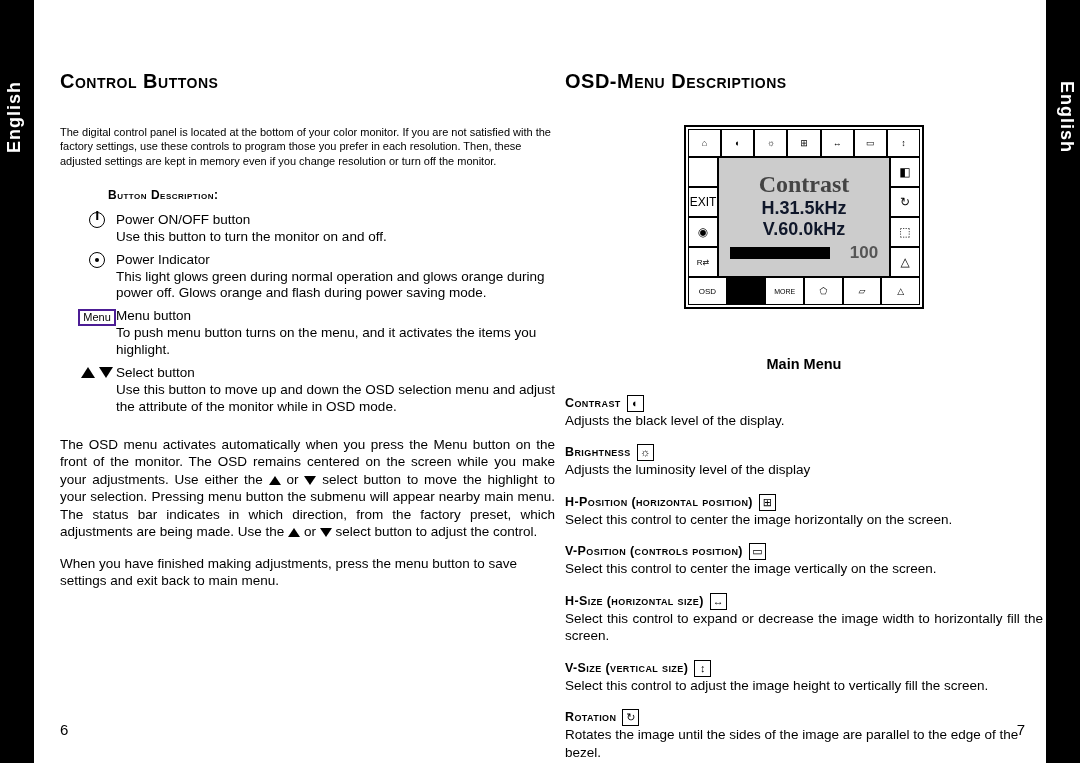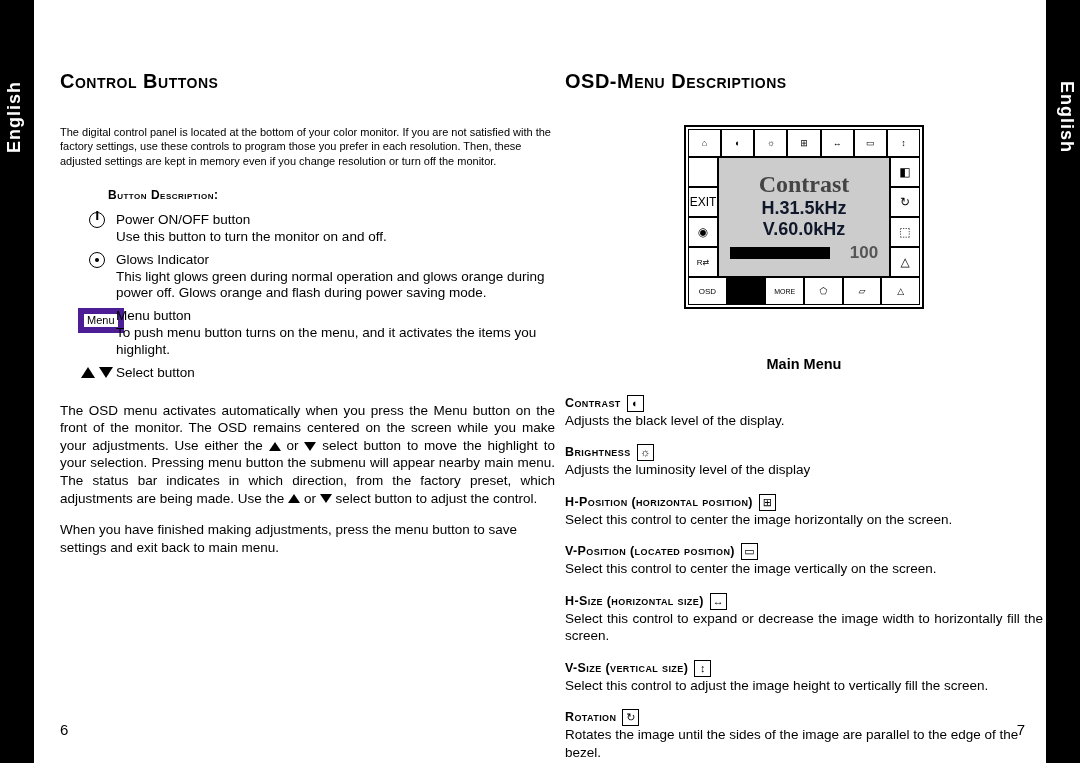--- a/index.html
+++ b/index.html
@@ -79,21 +79,21 @@
     margin-bottom: 6px;
   }
   .bicon {
     width: 38px;
     flex-shrink: 0;
     font-size: 14px;
     text-align: center;
   }
   .bicon .menu-box {
     display: inline-block;
-    border: 6px solid #4c1d95;
+    border: 2px solid #4c1d95;
     font-size: 11px;
     padding: 1px 3px;
     line-height: 1;
   }
   .bicon .circ {
     display: inline-block;
     width: 16px; height: 16px;
     border: 1.2px solid #000;
     border-radius: 50%;
     position: relative;
@@ -269,35 +269,36 @@
       <div class="button-row">
         <div class="bicon"><span class="circ power"></span></div>
         <div class="bdesc">
           <span class="label">Power ON/OFF button</span>
           <span>Use this button to turn the monitor on and off.</span>
         </div>
       </div>
       <div class="button-row">
         <div class="bicon"><span class="circ dot"></span></div>
         <div class="bdesc">
-          <span class="label">Glows Indicator</span>
+          <span class="label">Power Indicator</span>
           <span>This light glows green during normal operation and glows orange during power off. Glows orange and flash during power saving mode.</span>
         </div>
       </div>
       <div class="button-row">
         <div class="bicon"><span class="menu-box">Menu</span></div>
         <div class="bdesc">
           <span class="label">Menu button</span>
           <span>To push menu button turns on the menu, and it activates the items you highlight.</span>
         </div>
       </div>
       <div class="button-row">
         <div class="bicon"><span class="tri-up"></span> <span class="tri-down"></span></div>
         <div class="bdesc">
           <span class="label">Select button</span>
+          <span>Use this button to move up and down the OSD selection menu and adjust the attribute of the monitor while in OSD mode.</span>
         </div>
       </div>
     </div>
     <p class="para">
       <span>The OSD menu activates automatically when you press the Menu button on the front of the monitor. The OSD remains centered on the screen while you make your adjustments. Use either the </span><span class="inline-tri-up"></span><span> or </span><span class="inline-tri-down"></span><span> select button to move the highlight to your selection. Pressing menu button the submenu will appear nearby main menu. The status bar indicates in which direction, from the factory preset, which adjustments are being made. Use the </span><span class="inline-tri-up"></span><span> or </span><span class="inline-tri-down"></span><span> select button to adjust the control.</span>
     </p>
     <p class="para" style="text-align:left">When you have finished making adjustments, press the menu button to save settings and exit back to main menu.</p>
   </div>
 
   <div class="col right-col">
@@ -355,21 +356,21 @@
     </div>
     <div class="menu-item">
       <span class="mi-label">Brightness</span><span class="mi-icon">☼</span><br>
       <span>Adjusts the luminosity level of the display</span>
     </div>
     <div class="menu-item">
       <span class="mi-label">H-Position (horizontal position)</span><span class="mi-icon">⊞</span><br>
       <span>Select this control to center the image horizontally on the screen.</span>
     </div>
     <div class="menu-item">
-      <span class="mi-label">V-Position (located position)</span><span class="mi-icon">▭</span><br>
+      <span class="mi-label">V-Position (controls position)</span><span class="mi-icon">▭</span><br>
       <span>Select this control to center the image vertically on the screen.</span>
     </div>
     <div class="menu-item">
       <span class="mi-label">H-Size (horizontal size)</span><span class="mi-icon">↔</span><br>
       <span style="text-align:justify;display:block">Select this control to expand or decrease the image width to horizontally fill the screen.</span>
     </div>
     <div class="menu-item">
       <span class="mi-label">V-Size (vertical size)</span><span class="mi-icon">↕</span><br>
       <span>Select this control to adjust the image height to vertically fill the screen.</span>
     </div>

